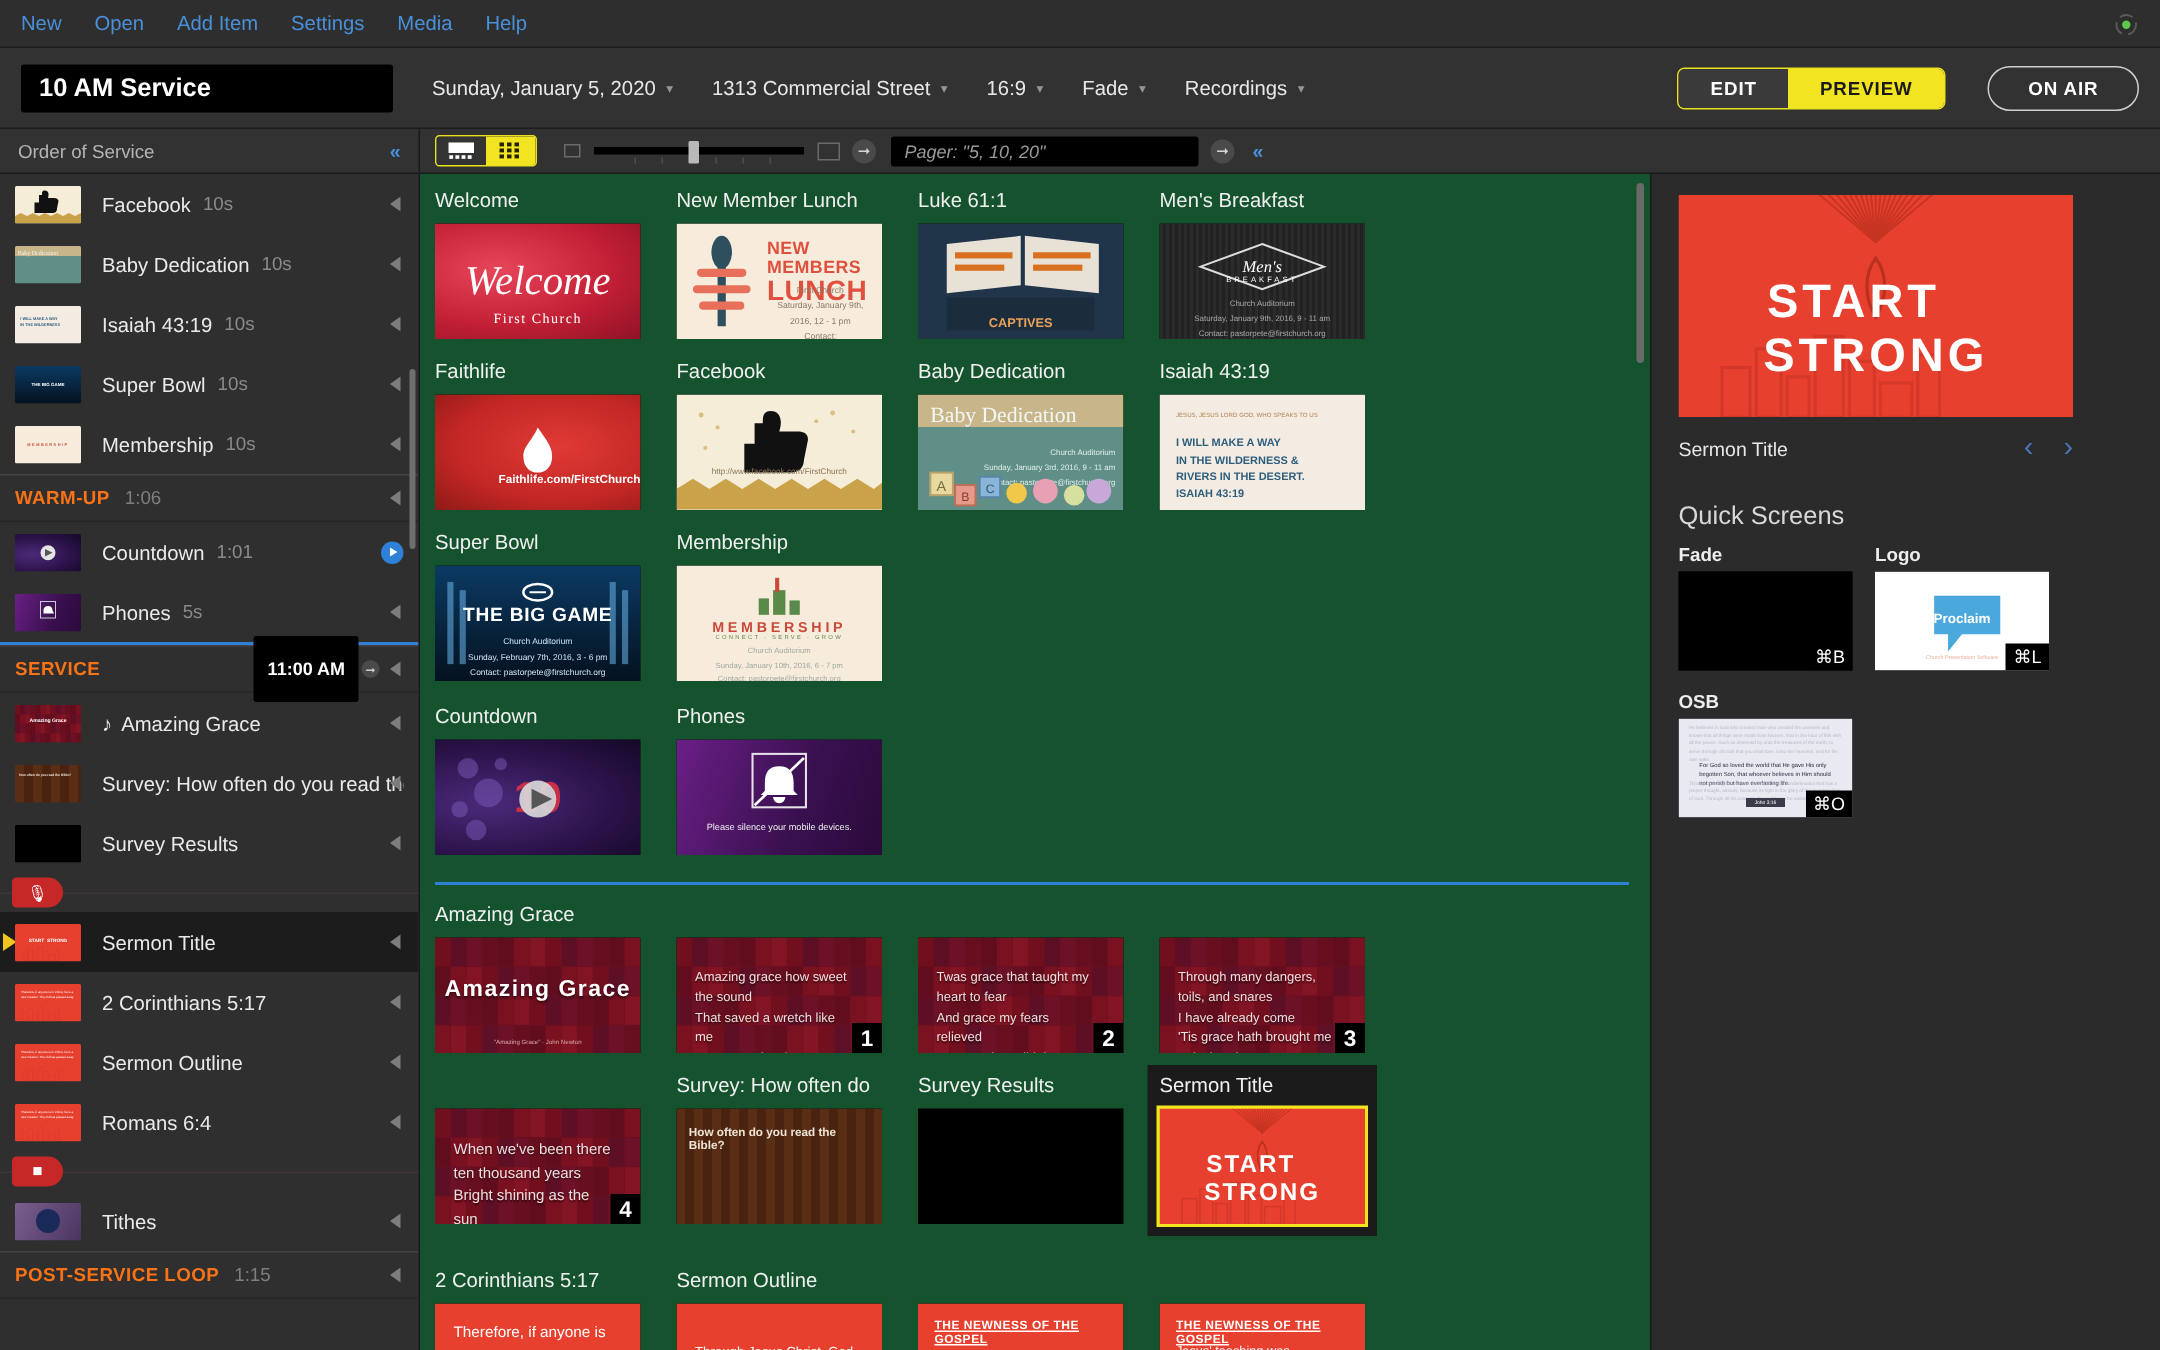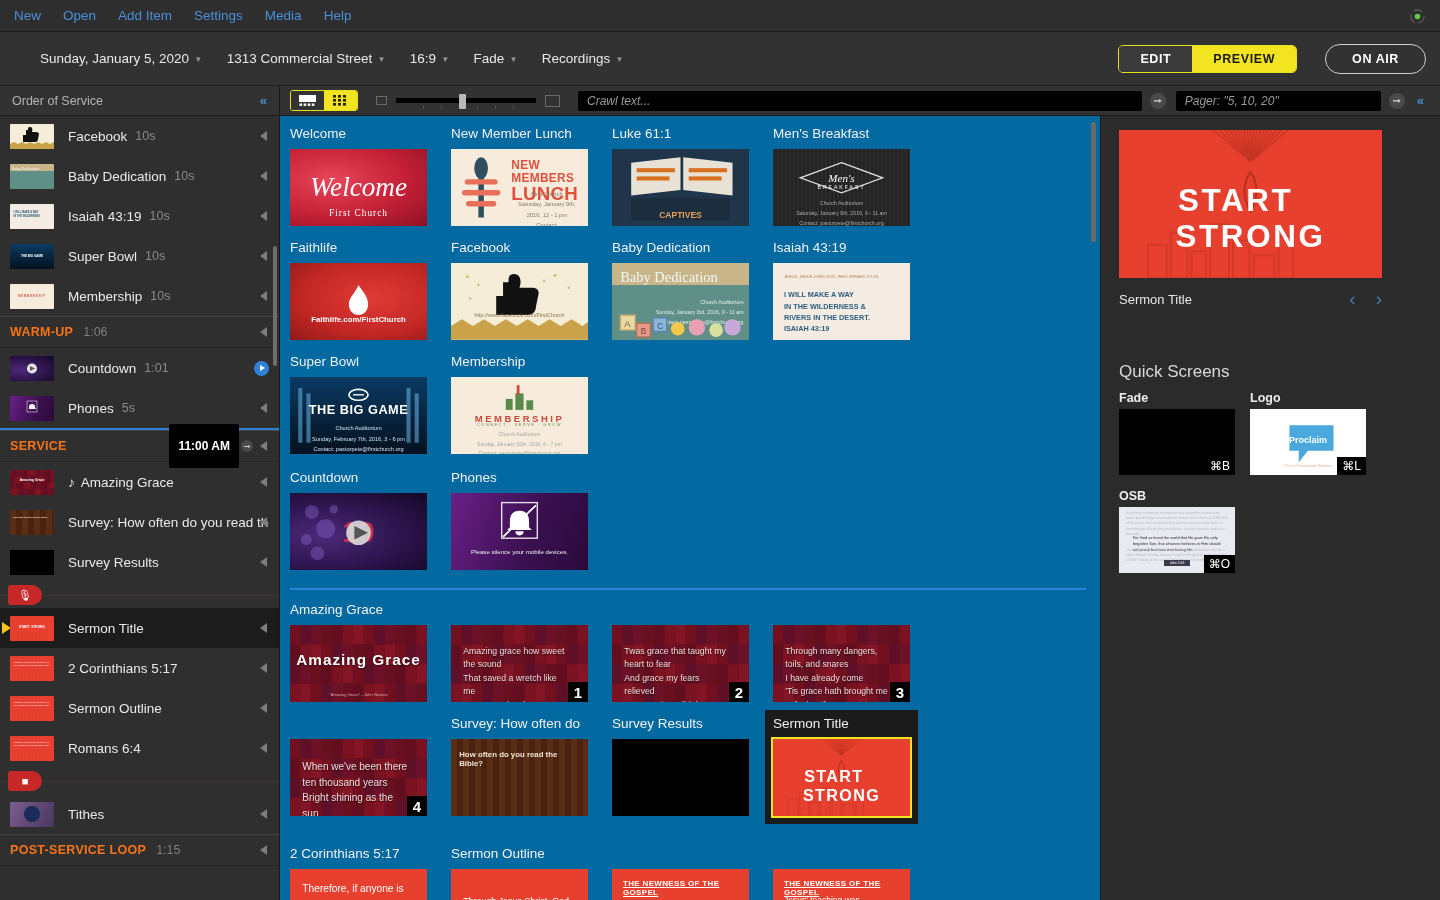--- a/index.html
+++ b/index.html
@@ -100,42 +100,42 @@
   .mbadge{ width:34px; height:20px; background:#c62828; border-radius:3px 10px 10px 3px;
     display:flex; align-items:center; justify-content:center; position:relative; z-index:2;}
   .mbadge .gl{ color:#fff; font-size:11px; }
   .playcircle{ position:absolute; right:10px; width:15px; height:15px; border-radius:50%;
     background:#2f81d8; display:flex; align-items:center; justify-content:center;}
   .playcircle i{ width:0;height:0;border-top:3.5px solid transparent;border-bottom:3.5px solid transparent;
     border-left:5px solid #fff; margin-left:2px;}
   #sb-scroll{ position:absolute; right:2px; top:130px; width:4px; height:120px;
     background:#6e6e6e; border-radius:2px;}
   
-  #center{ flex:1; background:#0369a1; overflow:hidden; position:relative; padding:10px 14px 0 10px;}
+  #center{ flex:1; background:#14532d; overflow:hidden; position:relative; padding:10px 14px 0 10px;}
   .grp{ margin-bottom:2px; }
   .grid{ display:flex; flex-wrap:wrap; }
   .cell{ width:161px; margin:0 0 14px 0; padding-right:0; }
   .ctitle{ font-size:13.5px; color:#f0f0f0; margin-bottom:6px; white-space:nowrap;
     overflow:hidden; height:17px;}
   .slide{ width:137px; height:77px; position:relative; overflow:hidden; background:#111;}
   .selpanel{ background:#1b1b1b; padding:6px 8px 8px 8px; margin:-6px -8px 8px -8px; width:153px;}
   .slide.selected{ outline:3px solid #f2e420; outline-offset:-1px; }
   .slidenum{ position:absolute; right:0; bottom:0; background:#000; color:#fff;
     font-weight:bold; font-size:15px; width:20px; height:20px;
     display:flex; align-items:center; justify-content:center;}
   .divider{ height:2px; background:#2f81d8; margin:4px 0 12px 0; }
   #center-scroll{ position:absolute; right:4px; top:6px; width:5px; height:120px;
     background:#6a6a6a; border-radius:3px;}
   
   #right{ width:340px; background:#2b2b2b; padding:14px 18px; border-left:1px solid #1a1a1a;}
   #preview{ width:263px; height:148px; position:relative; overflow:hidden;}
   #prevrow{ display:flex; align-items:center; margin-top:10px; width:263px;}
   #prevname{ font-size:13px; color:#e8e8e8;}
   #prevnav{ margin-left:auto; display:flex; gap:20px; color:#4a78b8; font-size:19px;}
-  #qs-title{ margin-top:52px; font-size:17px; color:#d8d8d8;}
+  #qs-title{ margin-top:24px; font-size:17px; color:#d8d8d8;}
   #qs-grid{ display:flex; flex-wrap:wrap; margin-top:9px; }
   .qs{ width:131px; margin-bottom:14px;}
   .qs .lb{ font-size:12.5px; color:#ededed; margin-bottom:4px; font-weight:bold;}
   .qsbox{ width:116px; height:66px; position:relative; overflow:hidden; background:#000;}
   .kbd{ position:absolute; right:0; bottom:0; background:#000; color:#fff;
     font-size:12px; padding:2px 5px; }
   
   .art{ position:absolute; inset:0; }
   .c-welcome{ background:radial-gradient(ellipse at 30% 40%, #e8465a 0%, #c42036 55%, #8f1226 100%); }
   .c-cream{ background:#f7ecdc; }
@@ -179,20 +179,21 @@
   <span class="mi">Help</span>
   <span id="sync-ind">
     <svg width="17" height="17" viewBox="0 0 17 17">
       <circle cx="8.5" cy="8.5" r="6.5" fill="none" stroke="#5a5a5a" stroke-width="1.3" stroke-dasharray="9 4"></circle>
       <circle cx="8.5" cy="8.5" r="2.8" fill="#5ec94a"></circle>
     </svg>
   </span>
 </div>
 
 <div id="titlebar">
+  <div id="doc-title">10 AM Service</div>
   <div class="tb-drop">
     <span>Sunday, January 5, 2020</span>
     <span class="caret">▾</span>
   </div>
   <div class="tb-drop">
     <span>1313 Commercial Street</span>
     <span class="caret">▾</span>
   </div>
   <div class="tb-drop">
     <span>16:9</span>
@@ -252,23 +253,20 @@
         <div id="ztrack"></div>
         <div class="ztick" style="left:27px"></div>
           <div class="ztick" style="left:45px"></div>
         <div class="ztick" style="left:63px"></div>
           <div class="ztick" style="left:81px"></div>
         <div class="ztick" style="left:99px"></div>
           <div class="ztick" style="left:117px"></div>
         <div id="zthumb"></div>
       </div>
       <span class="sq" id="sq-l"></span>
-    </div>
-    <div id="crawl">
-      <span>Crawl text...</span>
     </div>
     <div class="goarrow">➞</div>
     <div id="pager">
       <span>Pager: "5, 10, 20"</span>
     </div>
     <div class="goarrow">➞</div>
     <span id="rp-chev">«</span>
   </div>
 </div>
 
@@ -645,21 +643,21 @@
                 <div style="position:absolute;left:0;right:0;top:64%;text-align:center;color:#a8a8a8;font-size:5.27px;line-height:1.9">Church Auditorium<br>Saturday, January 9th, 2016, 9 - 11 am<br>Contact: pastorpete@firstchurch.org</div>
               </div>
             </div>
             <div class="cell">
               <div class="ctitle">Faithlife</div>
               <div class="slide">
                 <div class="art c-faith"></div>
                 <svg class="art" viewBox="0 0 100 56">
                   <path d="M50 16 C54 22 57 25 57 30 C57 35 54 38 50 38 C46 38 43 35 43 30 C43 25 47 23 50 16 Z" fill="#fff"></path>
                 </svg>
-                <div style="position:absolute;left:0;right:0;top:67%;text-align:center;color:#fff;font-size:7.819999999999999px;font-weight:bold">Faithlife.com/FirstChurch</div>
+                <div style="position:absolute;left:0;right:0;top:67%;text-align:right;color:#fff;font-size:7.819999999999999px;font-weight:bold">Faithlife.com/FirstChurch</div>
               </div>
             </div>
             <div class="cell">
               <div class="ctitle">Facebook</div>
               <div class="slide">
                 <div class="art c-fb"></div>
                 <svg class="art" viewBox="0 0 100 56">
                   <path d="M38 14 L38 24 L33 24 L33 38 L56 38 C60 38 62 35 62 32 L64 22 C64 19 62 18 59 18 L50 18 C52 12 50 8 46 8 C42 8 42 11 42 14 Z" fill="#111"></path>
                   <g fill="#c9a24a" opacity=".6">
                     <circle cx="12" cy="10" r="1.2"></circle>

